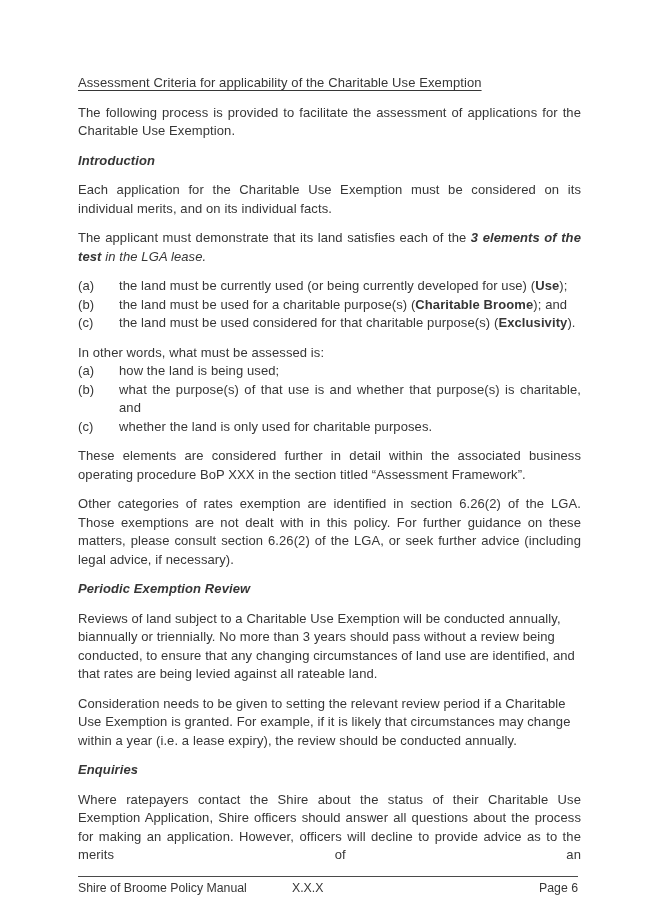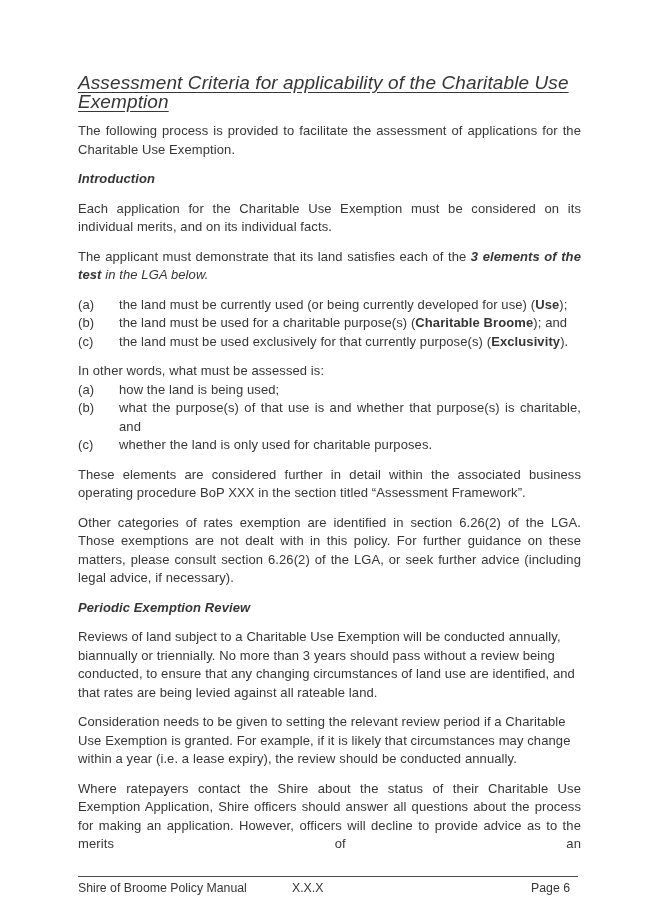--- a/index.html
+++ b/index.html
@@ -23,25 +23,24 @@
     width: 503px;
     font-size: 13px;
     line-height: 18.5px;
     letter-spacing: 0.1px;
   }
   .content p, .content h2, .content h3, .content .list {
     margin: 0 0 11px 0;
     padding: 0;
   }
   h2.doc-heading {
-    font-size: 19px;
+    font-size: 13px;
     font-weight: normal;
     text-decoration: underline;
     text-underline-offset: 3px;
-    font-style: italic;
   }
   h3.sub-heading {
     font-size: 13px;
     font-weight: bold;
     font-style: italic;
   }
   h3.sub-heading.italic {
   }
   p.just {
     text-align: justify;
@@ -91,50 +90,50 @@
     white-space: nowrap;
   }
   .footer-center {
     position: absolute;
     left: 214px;
     top: 0;
     white-space: nowrap;
   }
   .footer-right {
     position: absolute;
-    right: 8px;
+    right: 0;
     top: 0;
     white-space: nowrap;
   }
 </style>
 </head>
 <body>
 
 <div class="page">
   <div class="content">
 
     <h2 class="doc-heading">Assessment Criteria for applicability of the Charitable Use Exemption</h2>
 
     <p class="just">The following process is provided to facilitate the assessment of applications for the Charitable Use Exemption.</p>
 
     <h3 class="sub-heading italic">Introduction</h3>
 
     <p class="just">Each application for the Charitable Use Exemption must be considered on its individual merits, and on its individual facts.</p>
 
-    <p class="just"><span>The applicant must demonstrate that its land satisfies each of the </span><span class="bi">3 elements of the test</span><span class="i"> in the LGA below.</span></p>
+    <p class="just"><span>The applicant must demonstrate that its land satisfies each of the </span><span class="bi">3 elements of the test</span><span class="i"> in the LGA lease.</span></p>
 
     <div class="list">
       <div class="li">
         <span class="li-label">(a)</span><span><span>the land must be currently used (or being currently developed for use) (</span><span class="b">Use</span><span>);</span></span>
       </div>
       <div class="li">
         <span class="li-label">(b)</span><span><span>the land must be used for a charitable purpose(s) (</span><span class="b">Charitable Broome</span><span>); and</span></span>
       </div>
       <div class="li">
-        <span class="li-label">(c)</span><span><span>the land must be used exclusively for that currently purpose(s) (</span><span class="b">Exclusivity</span><span>).</span></span>
+        <span class="li-label">(c)</span><span><span>the land must be used considered for that charitable purpose(s) (</span><span class="b">Exclusivity</span><span>).</span></span>
       </div>
     </div>
 
     <div class="list">
       <p class="tight">In other words, what must be assessed is:</p>
       <div class="li">
         <span class="li-label">(a)</span><span>how the land is being used;</span>
       </div>
       <div class="li just">
         <span class="li-label">(b)</span><span>what the purpose(s) of that use is and whether that purpose(s) is charitable, and</span>
@@ -147,20 +146,21 @@
     <p class="just">These elements are considered further in detail within the associated business operating procedure BoP XXX in the section titled “Assessment Framework”.</p>
 
     <p class="just">Other categories of rates exemption are identified in section 6.26(2) of the LGA. Those exemptions are not dealt with in this policy. For further guidance on these matters, please consult section 6.26(2) of the LGA, or seek further advice (including legal advice, if necessary).</p>
 
     <h3 class="sub-heading">Periodic Exemption Review</h3>
 
     <p>Reviews of land subject to a Charitable Use Exemption will be conducted annually, biannually or triennially. No more than 3 years should pass without a review being conducted, to ensure that any changing circumstances of land use are identified, and that rates are being levied against all rateable land.</p>
 
     <p>Consideration needs to be given to setting the relevant review period if a Charitable Use Exemption is granted. For example, if it is likely that circumstances may change within a year (i.e. a lease expiry), the review should be conducted annually.</p>
 
+    <h3 class="sub-heading">Enquiries</h3>
 
     <p class="just-all">Where ratepayers contact the Shire about the status of their Charitable Use Exemption Application, Shire officers should answer all questions about the process for making an application. However, officers will decline to provide advice as to the merits of an</p>
 
   </div>
 
   <div class="footer-rule"></div>
 
   <div class="footer">
     <span class="footer-left">Shire of Broome Policy Manual</span>
     <span class="footer-center">X.X.X</span>

